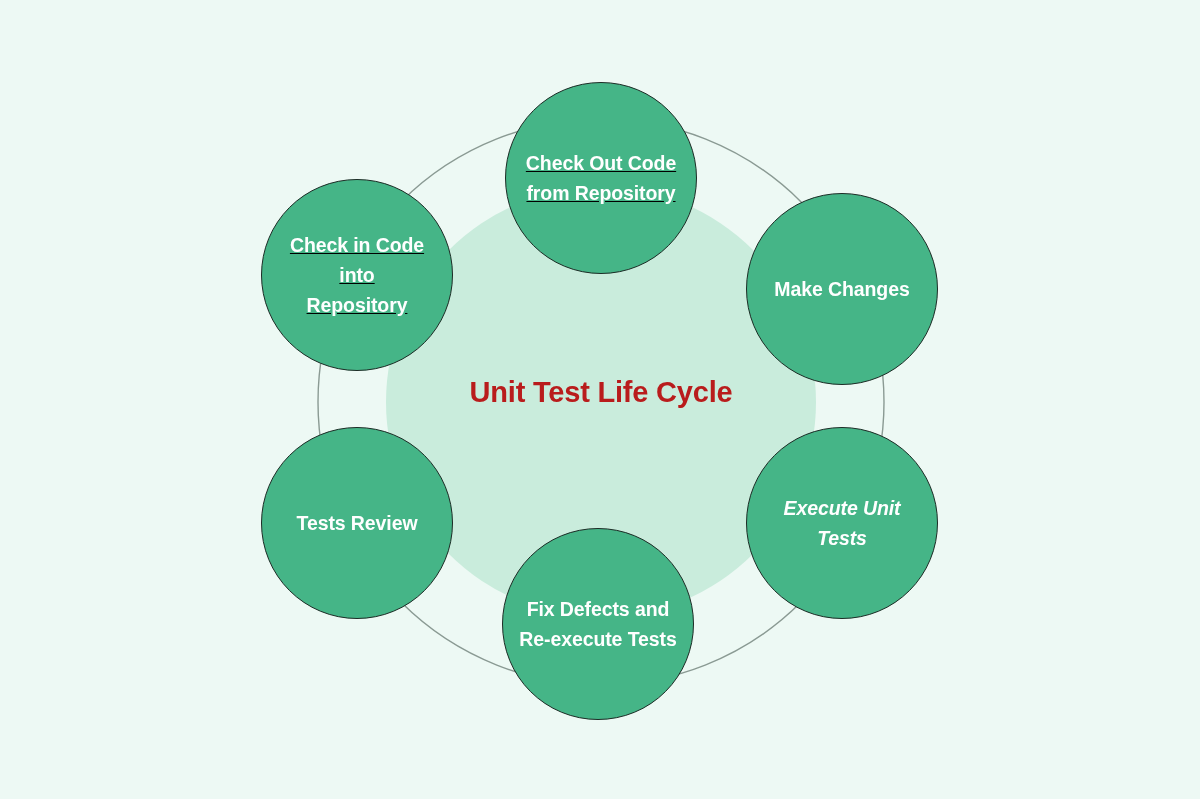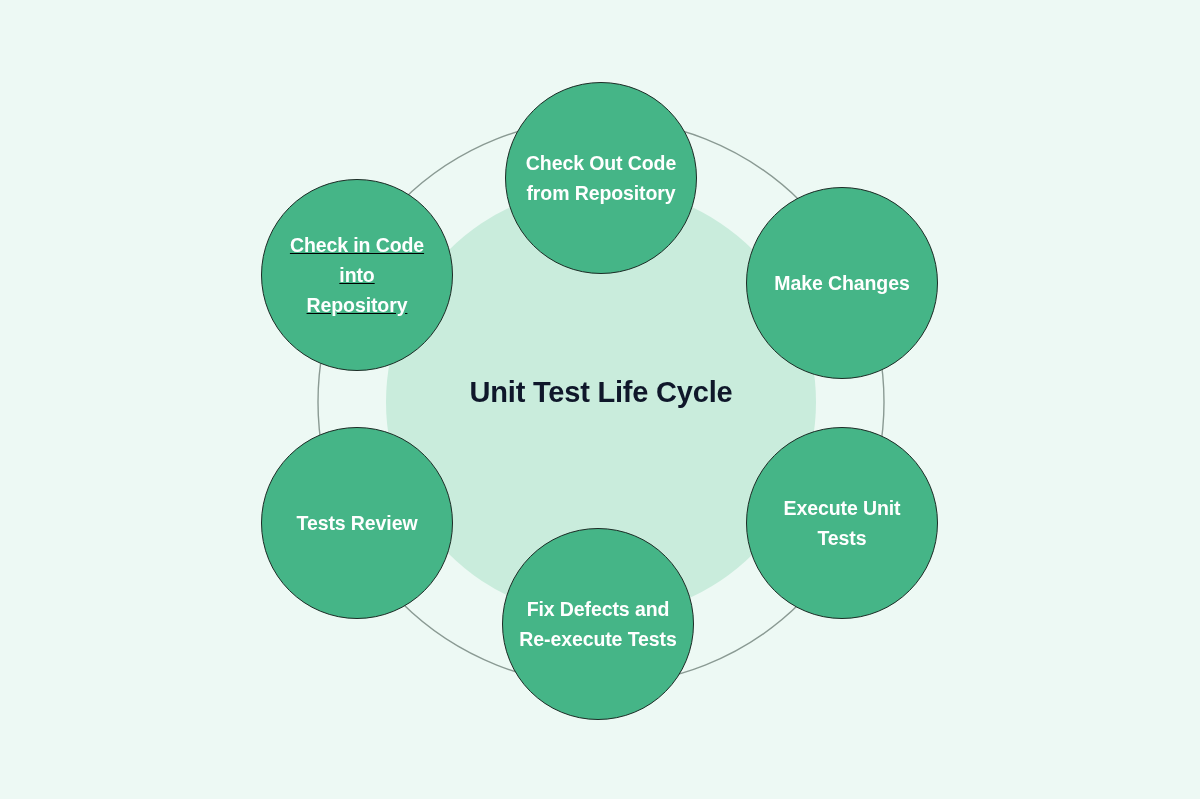--- a/index.html
+++ b/index.html
@@ -26,21 +26,21 @@
     height: 799px;
   }
   .inner-disc {
     position: absolute;
     border-radius: 50%;
     background: #c9ecdc;
   }
   .center-title {
     position: absolute;
     text-align: center;
-    color: #0f172a;
+    color: #b91c1c;
     font-weight: bold;
     letter-spacing: -0.2px;
     white-space: nowrap;
   }
   .node {
     position: absolute;
     border-radius: 50%;
     background: #45b587;
     border: 1.5px solid #1c2b25;
     box-sizing: border-box;
@@ -64,30 +64,30 @@
 <div id="diagram">
 
   <svg id="ring-svg" viewBox="0 0 1200 799">
     <circle cx="601" cy="402" r="283" fill="none" stroke="#8a9a93" stroke-width="1.4"></circle>
   </svg>
 
   <div class="inner-disc" style="left:386px; top:187px; width:430px; height:430px;"></div>
 
   <div class="center-title" style="left:351px; top:375px; width:500px; font-size:29px; line-height:34px;">Unit Test Life Cycle</div>
 
-  <div class="node" style="left:505px; top:82px; width:192px; height:192px;">
+  <div class="node" style="left:505px; top:82px; width:192px; height:192px;text-decoration:underline;">
     <span class="node-label">Check Out Code from Repository</span>
   </div>
 
-  <div class="node" style="left:746px; top:187px; width:192px; height:192px;">
+  <div class="node" style="left:746px; top:193px; width:192px; height:192px;">
     <span class="node-label">Make Changes</span>
   </div>
 
   <div class="node" style="left:746px; top:427px; width:192px; height:192px;">
-    <span class="node-label" style="max-width:150px;">Execute Unit Tests</span>
+    <span class="node-label" style="max-width:150px;font-style:italic;">Execute Unit Tests</span>
   </div>
 
   <div class="node" style="left:502px; top:528px; width:192px; height:192px;">
     <span class="node-label" style="max-width:172px;">Fix Defects and Re-execute Tests</span>
   </div>
 
   <div class="node" style="left:261px; top:427px; width:192px; height:192px;">
     <span class="node-label">Tests Review</span>
   </div>
 

